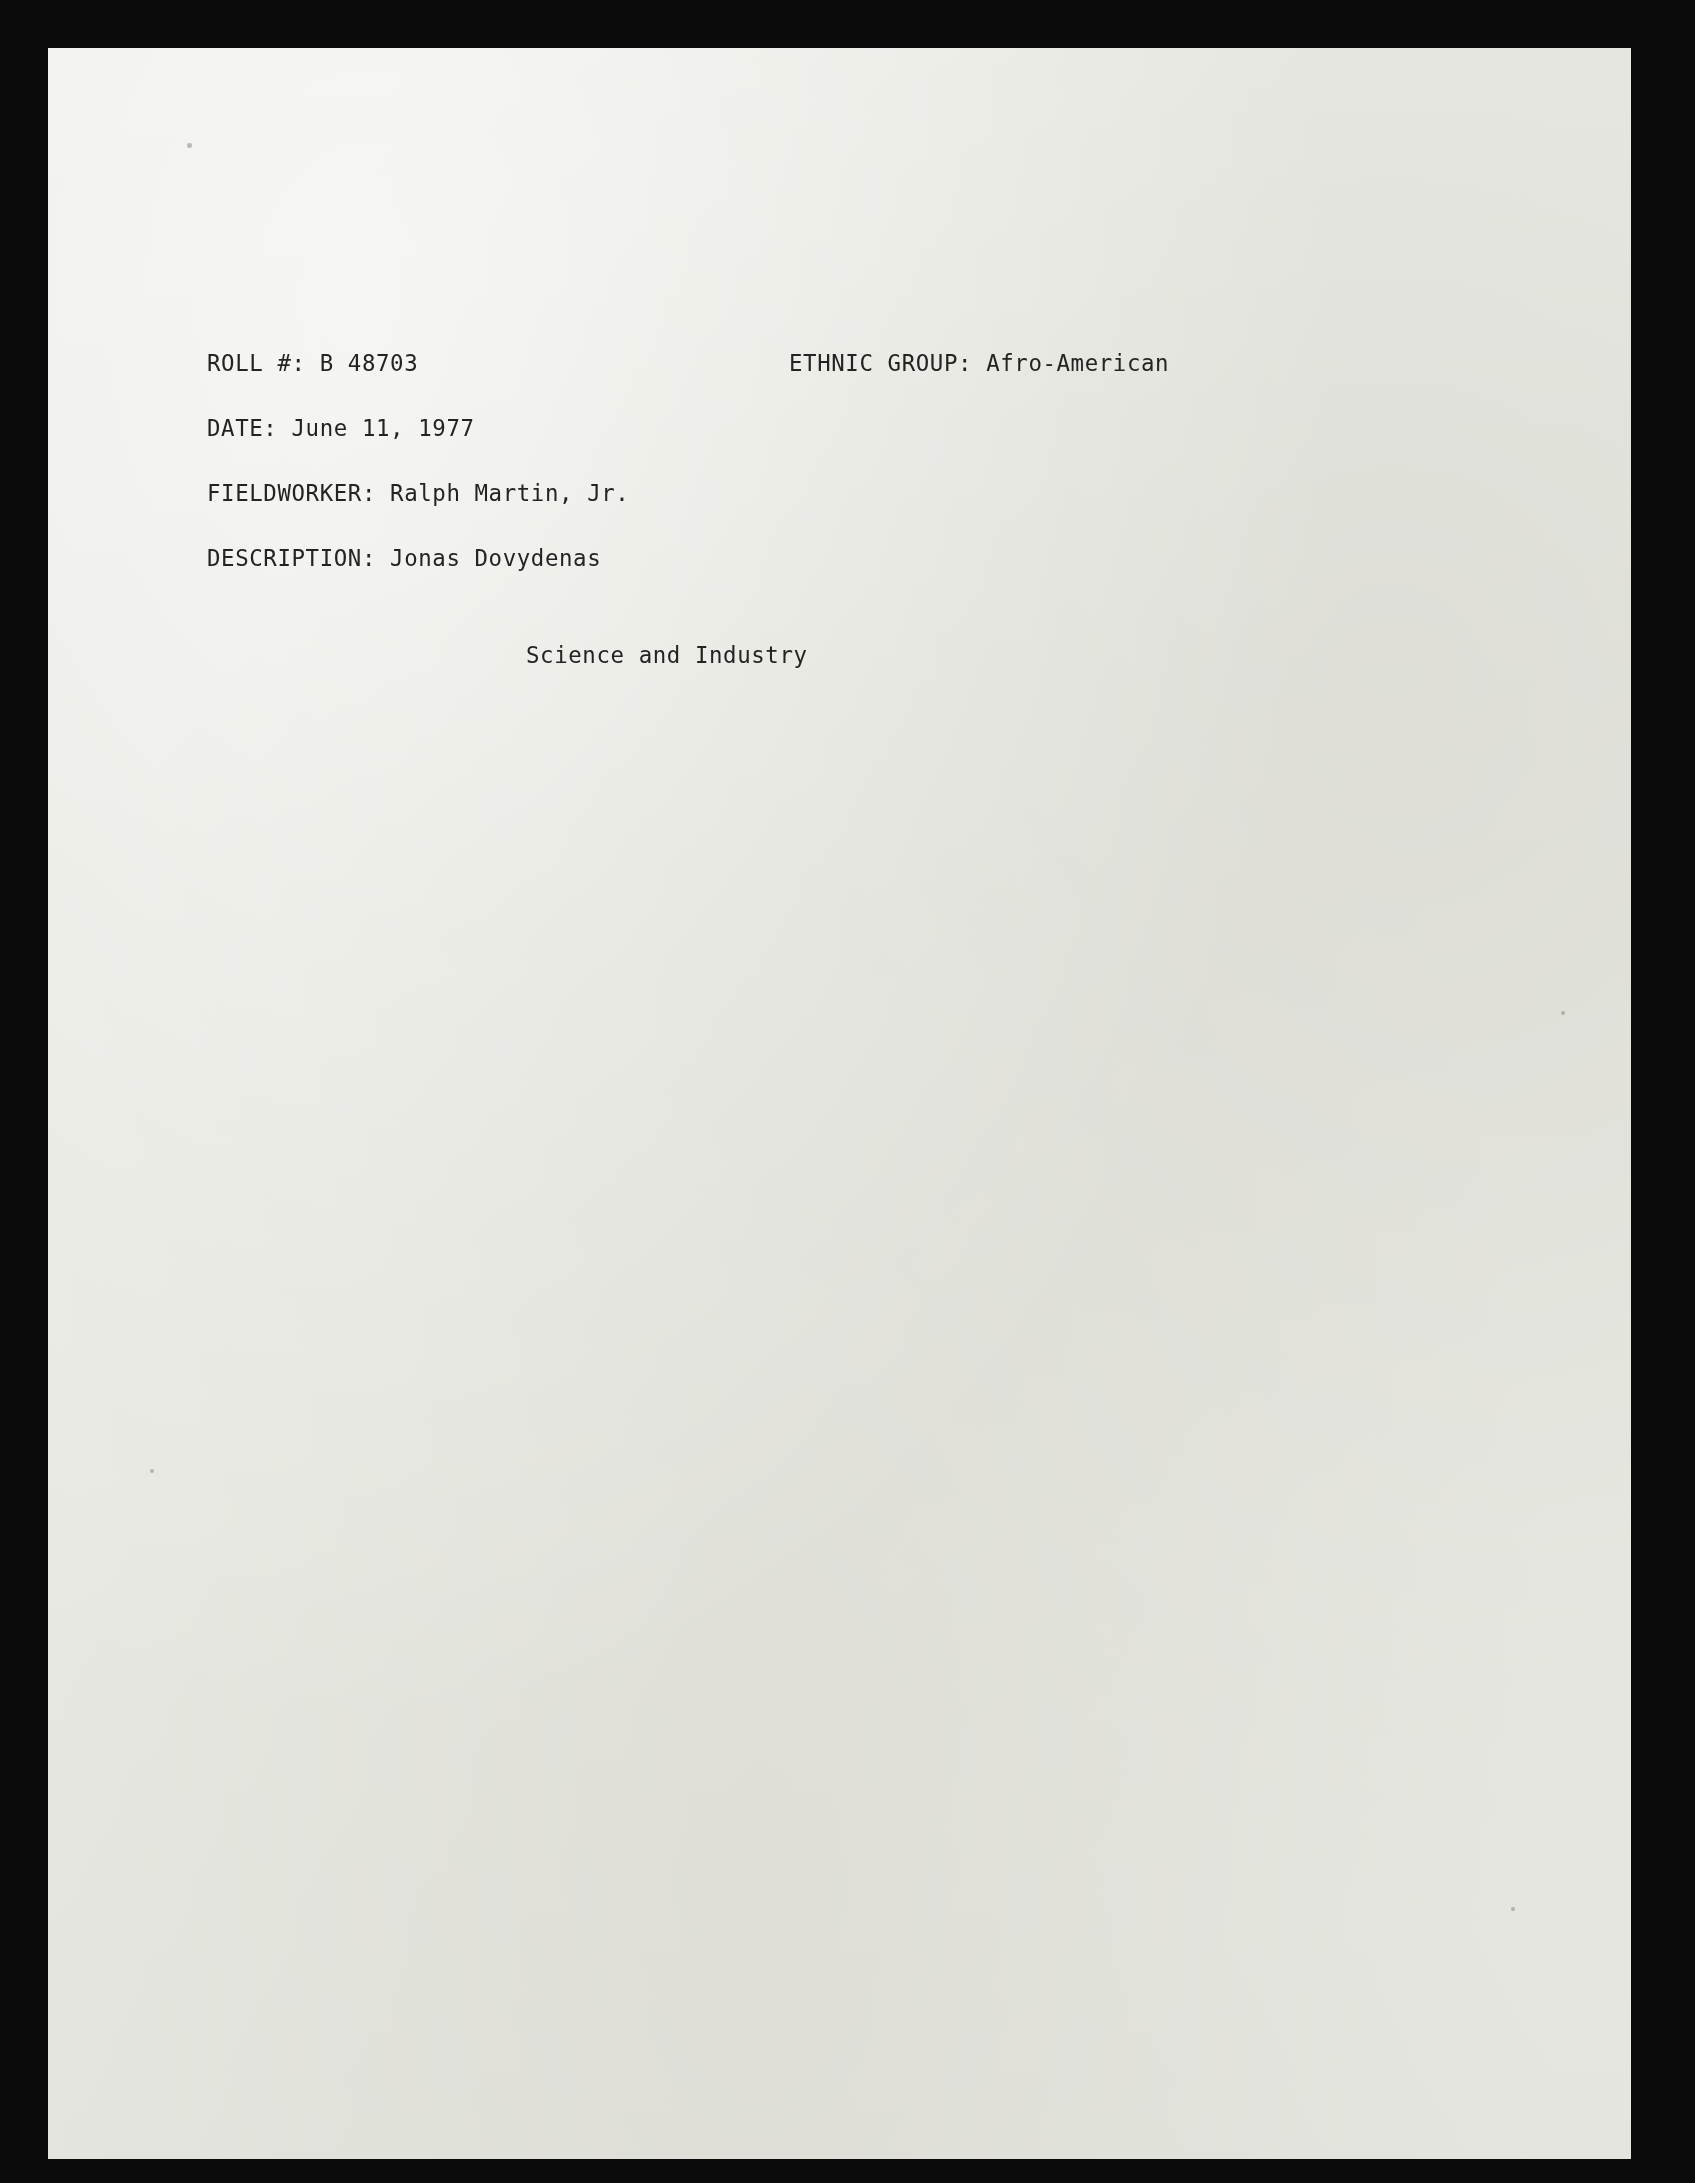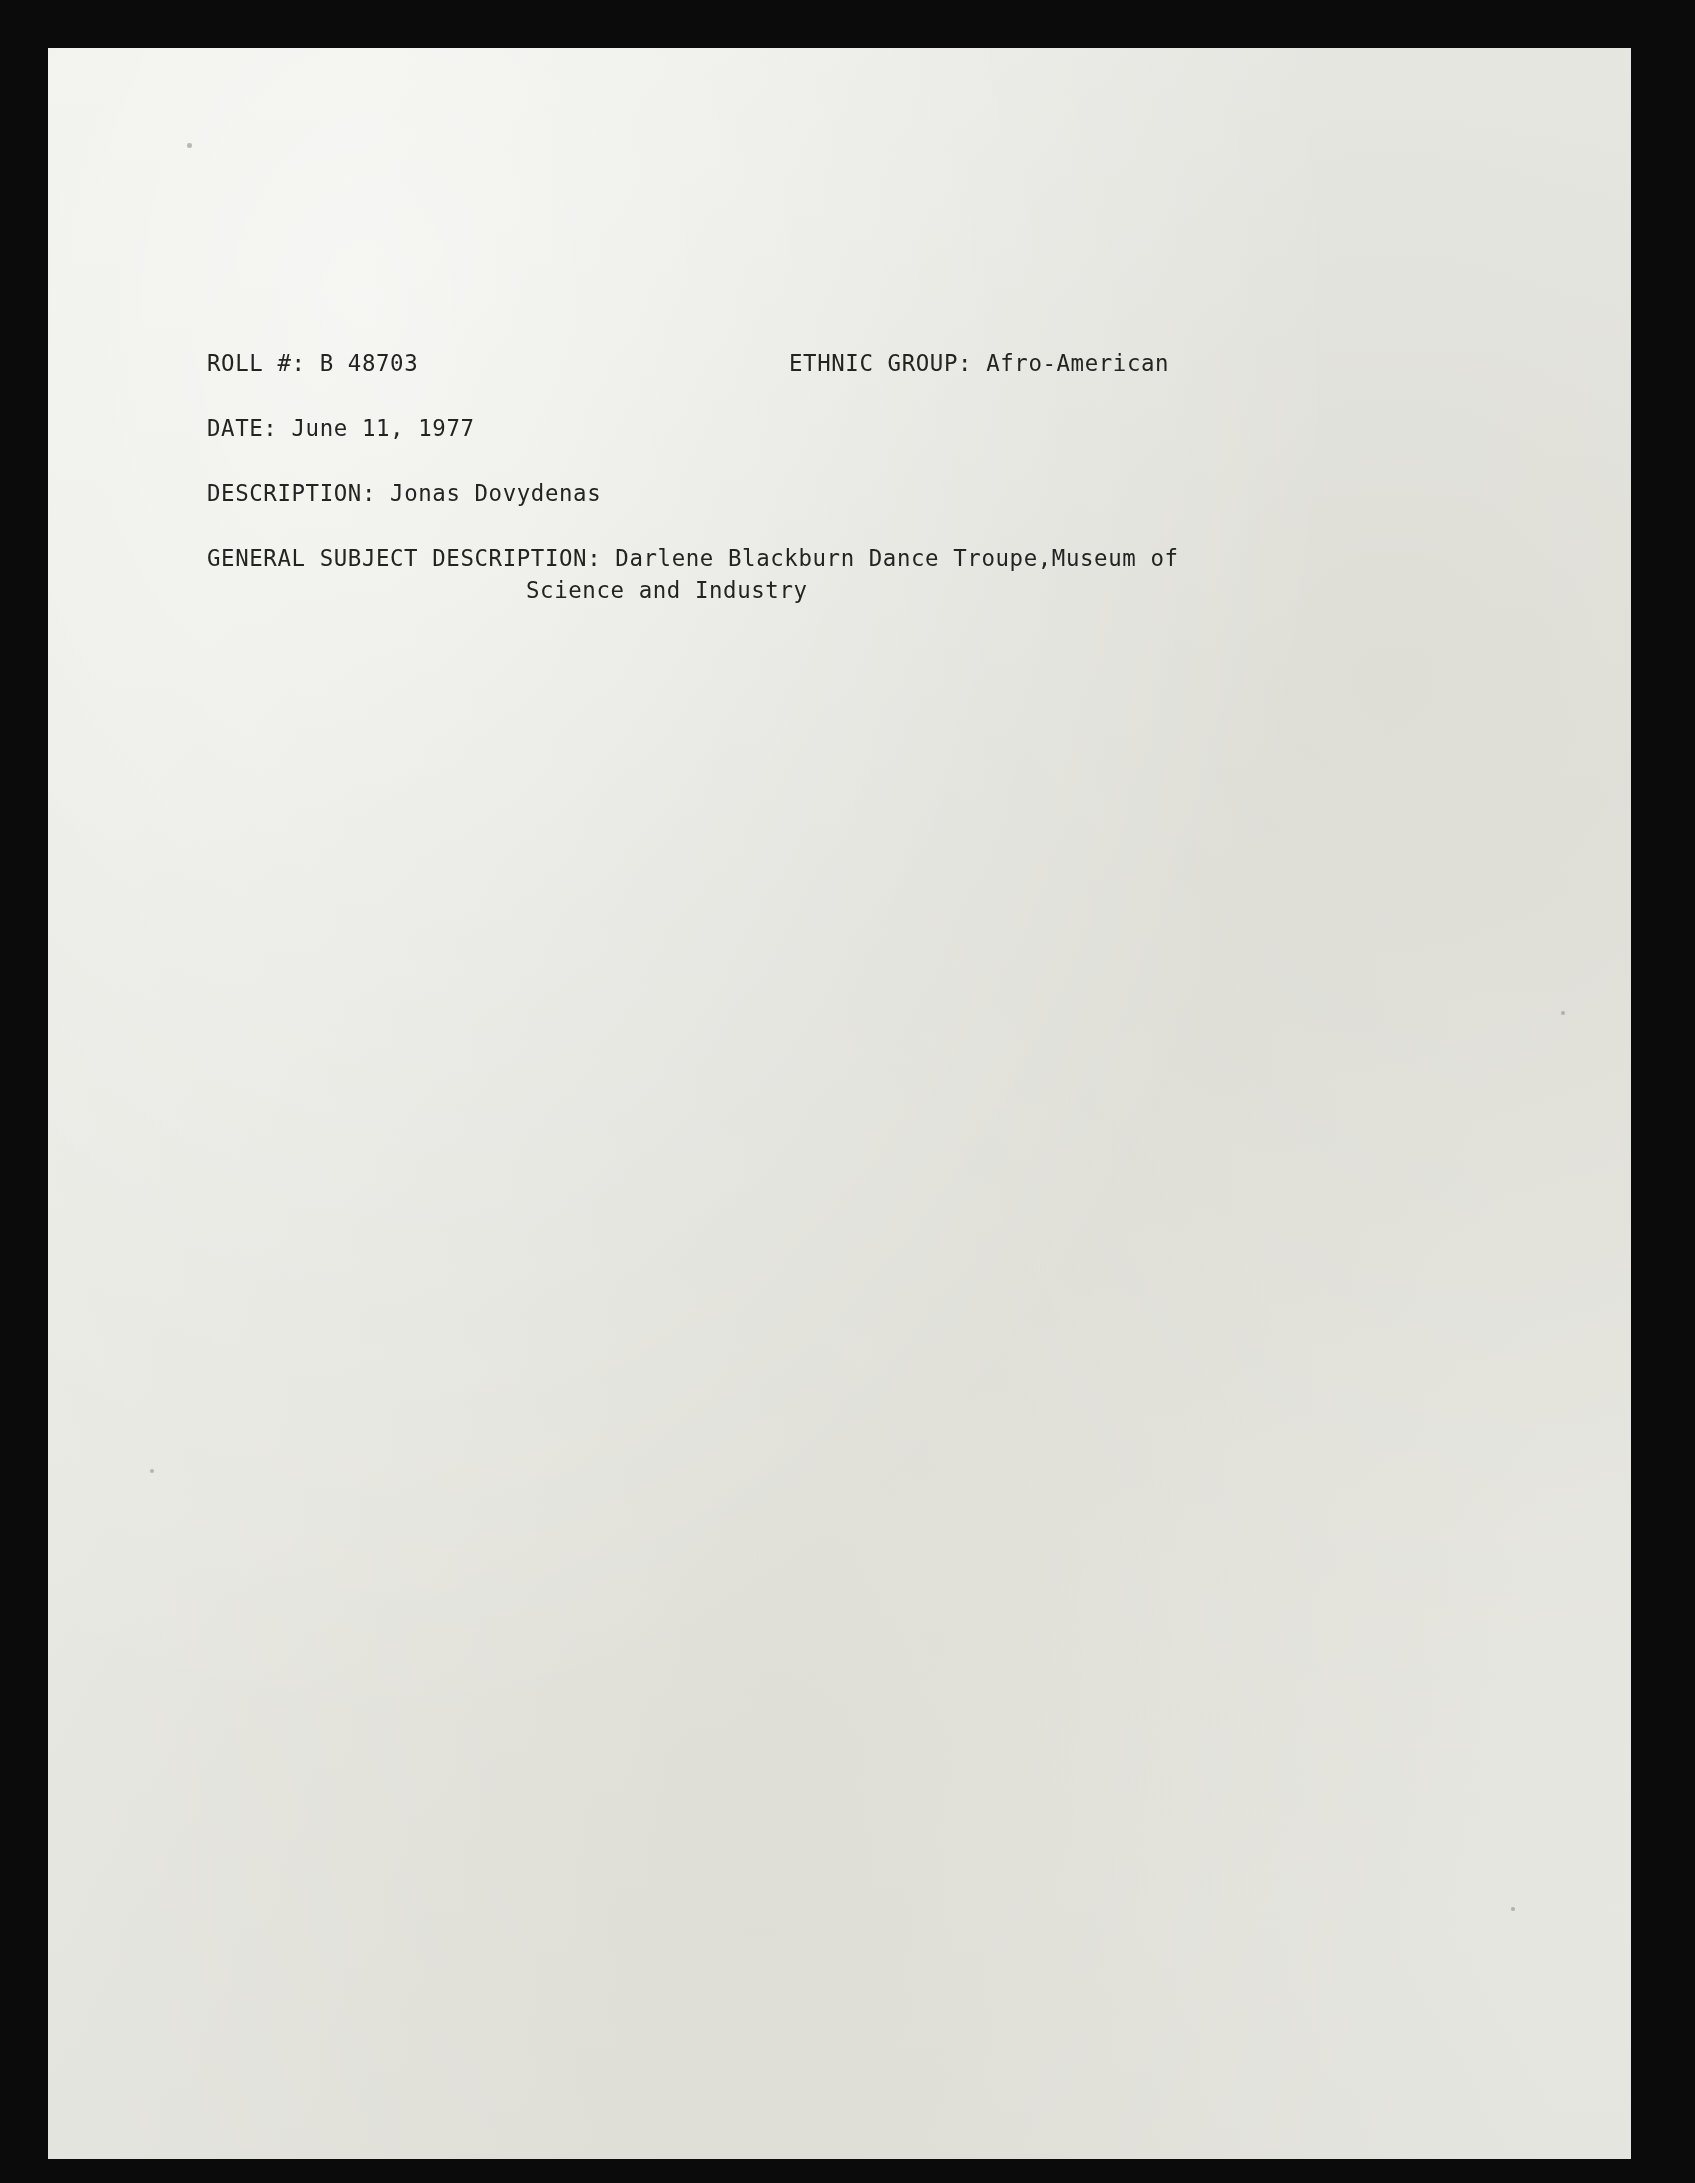--- a/index.html
+++ b/index.html
@@ -134,27 +134,29 @@
 
       <div class="hdr-row">
         <div class="typed label-value"><span>ROLL #:</span> <span>B 48703</span></div>
         <div class="typed right-field"><span>ETHNIC GROUP:</span> <span>Afro-American</span></div>
       </div>
 
       <div class="hdr-row">
         <div class="typed label-value"><span>DATE:</span> <span>June 11, 1977</span></div>
       </div>
 
+      <div class="hdr-row">
+        <div class="typed label-value"><span>FIELDWORKER:</span> <span>Ralph Martin, Jr.</span></div>
+      </div>
 
       <div class="hdr-row">
         <div class="typed label-value"><span>DESCRIPTION:</span> <span>Jonas Dovydenas</span></div>
       </div>
 
       <div class="hdr-row" style="height:100px;">
-        <div class="typed label-value"><span>GENERAL SUBJECT DESCRIPTION:</span> <span>Darlene Blackburn Dance Troupe,Museum of</span></div>
         <div class="typed subject-cont">Science and Industry</div>
       </div>
 
     </div>
 
 
   </div>
 </div>
 
 

